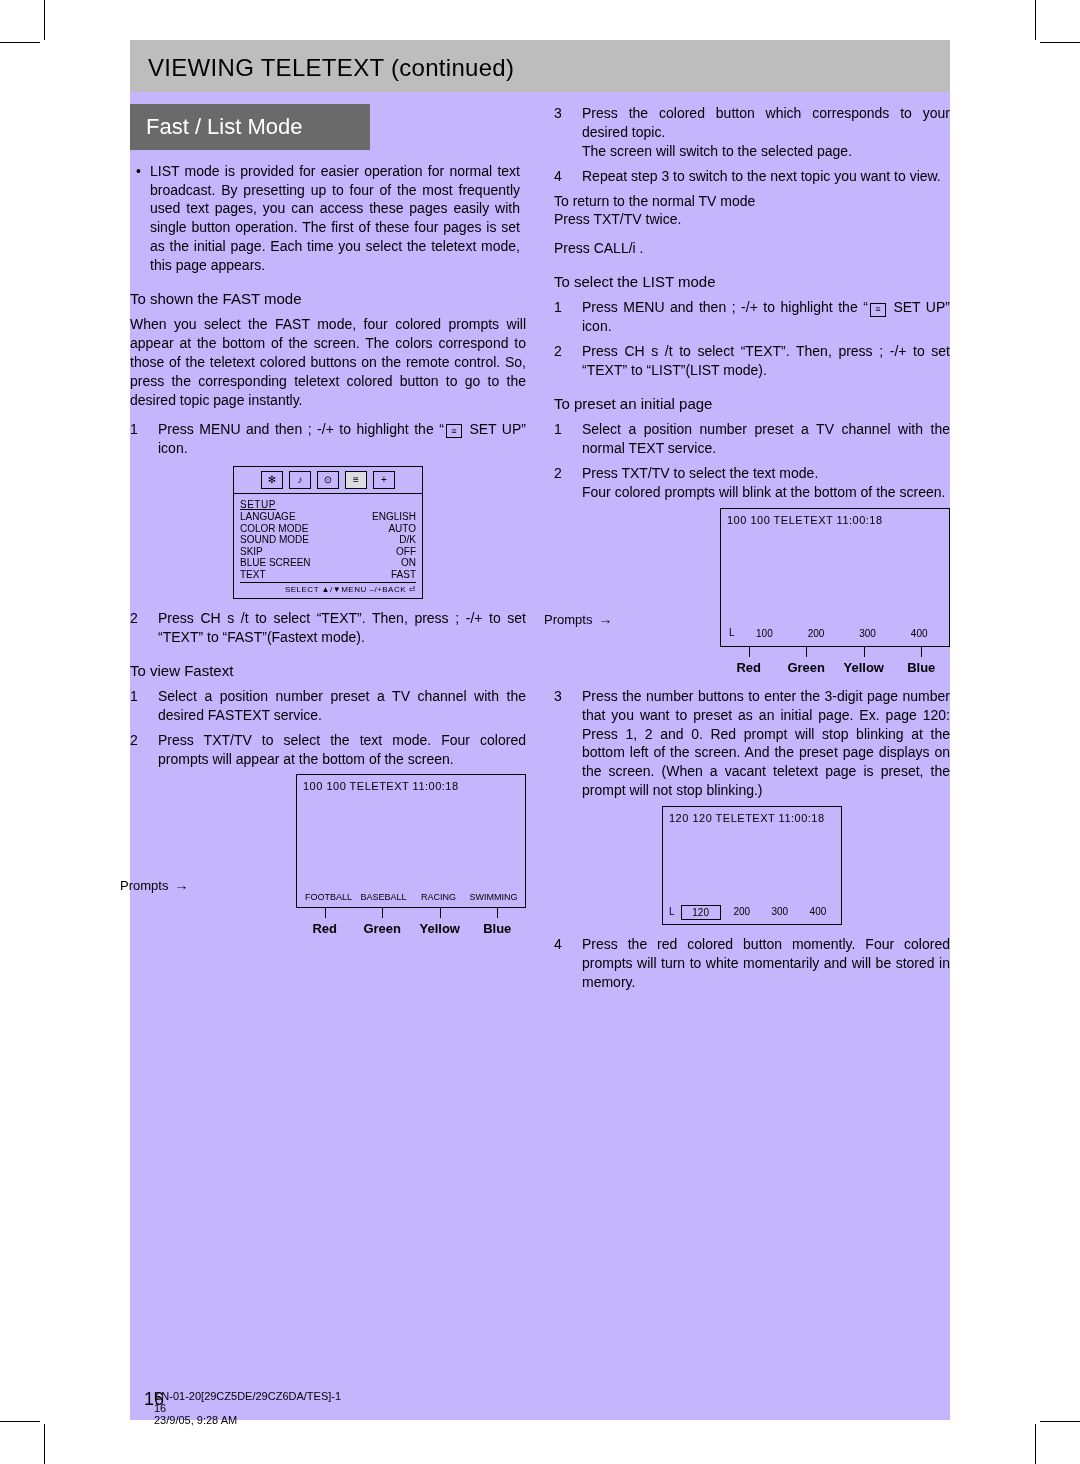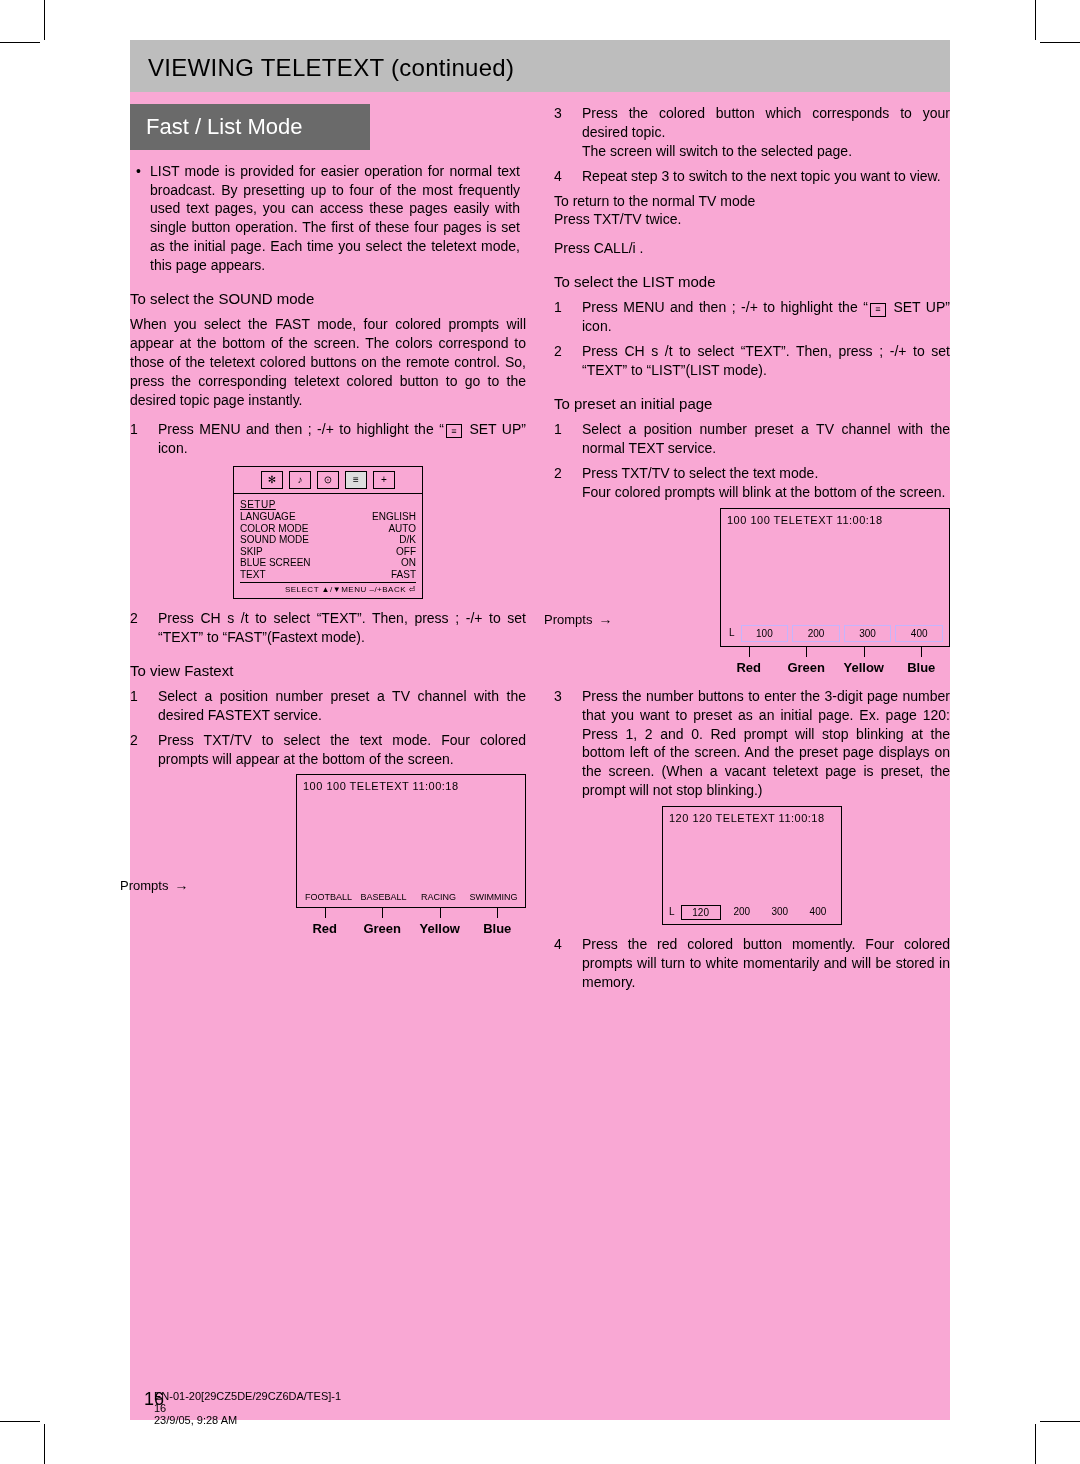--- a/index.html
+++ b/index.html
@@ -1,21 +1,21 @@
 <!DOCTYPE html>
 <html><head>
 <meta charset="utf-8">
 <style>
   * { box-sizing: border-box; margin: 0; padding: 0; }
   html, body { width: 1080px; height: 1464px; background: #fff; font-family: Arial, Helvetica, sans-serif; color: #000; }
   .page {
     position: absolute;
     left: 130px; top: 40px;
     width: 820px; height: 1380px;
-    background: #f9a8d4;
+    background: #c4b5fd;
   }
   .grayband {
     background: #bdbdbd;
     padding: 14px 18px 10px 18px;
     margin-bottom: 12px;
   }
   .grayband h1 { font-size: 24px; font-weight: 400; letter-spacing: 0.3px; }
   .cols {
     display: flex;
     gap: 28px;
@@ -118,21 +118,21 @@
 
   <div class="cols">
 
     <div class="col">
       <div class="modehdr">Fast / List Mode</div>
 
       <ul class="bullets">
         <li>LIST mode  is provided for easier operation for normal text broadcast. By presetting up to four of the most frequently used text pages, you can access these pages easily with single button operation. The first of these four pages is set as the initial page. Each time you select the teletext mode, this page appears.</li>
       </ul>
 
-      <div class="subhdr">To select the SOUND mode</div>
+      <div class="subhdr">To shown the FAST mode</div>
       <p class="just">When you select the FAST mode, four colored prompts will appear at the bottom of the screen. The colors correspond to those of the teletext colored buttons on the remote control. So, press the corresponding teletext colored button to go to the desired topic page instantly.</p>
 
       <ol class="num">
         <li>
           <span class="n">1</span>
           <span class="t">
             <span>Press MENU and then ;    -/+ to highlight the “</span><span class="iconbox">≡</span><span> SET UP” icon.</span>
           </span>
         </li>
       </ol>

